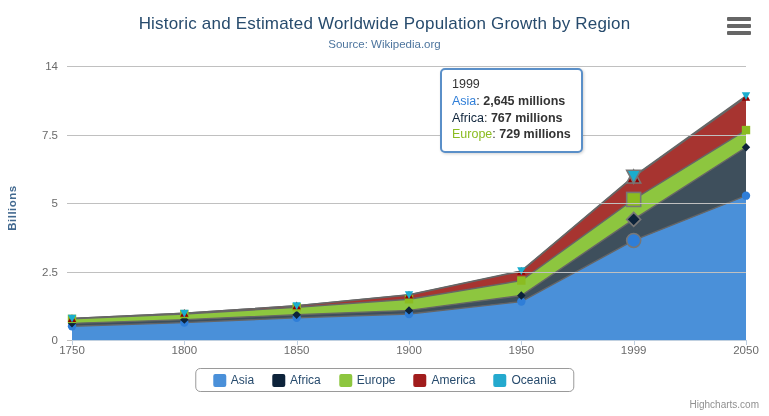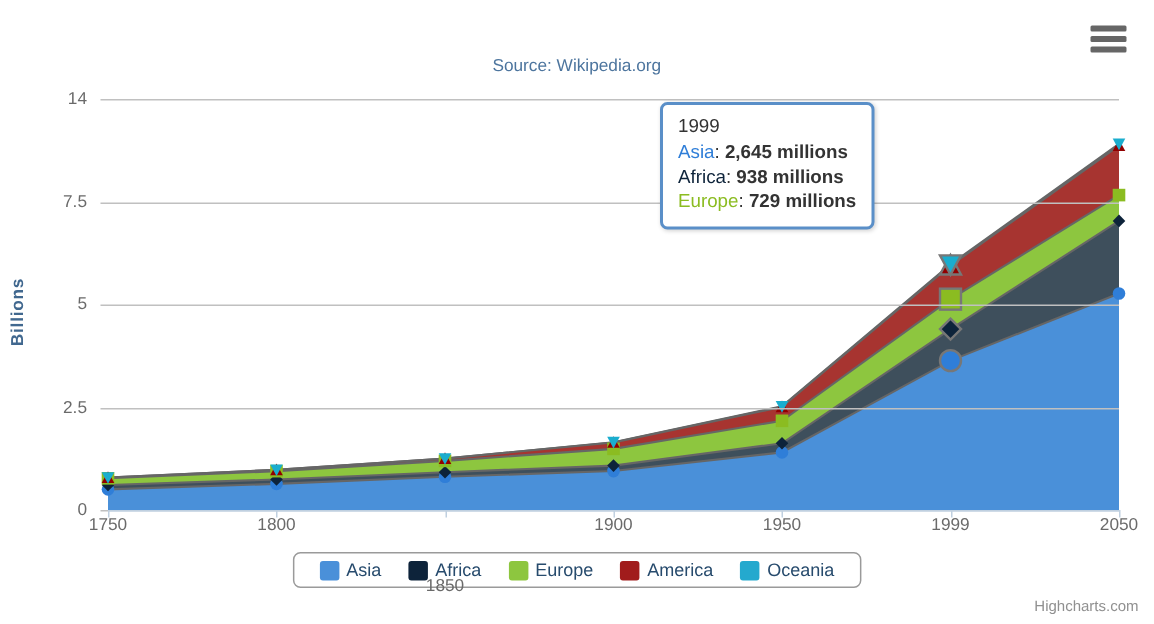--- a/index.html
+++ b/index.html
@@ -86,20 +86,21 @@
   .tt-header{font-size:12.5px;color:#333;margin-bottom:2px;}
   .tt-row{font-size:12.5px;color:#333;line-height:1.33;}
   .tt-name{font-weight:normal;}
   .tt-val{font-weight:bold;color:#333;}
 </style>
 </head>
 <body>
 
 <div id="chart-root">
 
+  <div class="chart-title">Historic and Estimated Worldwide Population Growth by Region</div>
   <div class="chart-subtitle">Source: Wikipedia.org</div>
 
   <div class="ctx-btn">
     <span></span>
     <span></span>
     <span></span>
   </div>
 
   <div class="yaxis-title">Billions</div>
 
@@ -192,30 +193,30 @@
         <span class="legend-label">Oceania</span>
       </div>
     </div>
 
   <div class="credits">Highcharts.com</div>
 
   <div class="tooltip">
     <div class="tt-header">1999</div>
     <div id="tt-rows">
         <div class="tt-row"><span class="tt-name" style="color: rgb(47, 126, 216);">Asia</span><span>: </span><span class="tt-val">2,645 millions</span></div>
-        <div class="tt-row"><span class="tt-name" style="color: rgb(13, 35, 58);">Africa</span><span>: </span><span class="tt-val">938 millions</span></div>
+        <div class="tt-row"><span class="tt-name" style="color: rgb(13, 35, 58);">Africa</span><span>: </span><span class="tt-val">767 millions</span></div>
         <div class="tt-row"><span class="tt-name" style="color: rgb(139, 188, 33);">Europe</span><span>: </span><span class="tt-val">729 millions</span></div>
       </div>
   </div>
 
 <div class="xlabel-txt" style="left: 72px;">1750</div>
     <div class="xtick" style="left: 72px;"></div>
     <div class="xlabel-txt" style="left: 184.333px;">1800</div>
     <div class="xtick" style="left: 184.333px;"></div>
-    <div class="xlabel-txt" style="left: 296.667px; margin-top: 41px;">1850</div>
+    <div class="xlabel-txt" style="left: 296.667px;">1850</div>
     <div class="xtick" style="left: 296.667px;"></div>
     <div class="xlabel-txt" style="left: 409px;">1900</div>
     <div class="xtick" style="left: 409px;"></div>
     <div class="xlabel-txt" style="left: 521.333px;">1950</div>
     <div class="xtick" style="left: 521.333px;"></div>
     <div class="xlabel-txt" style="left: 633.667px;">1999</div>
     <div class="xtick" style="left: 633.667px;"></div>
     <div class="xlabel-txt" style="left: 746px;">2050</div>
     <div class="xtick" style="left: 746px;"></div>
   </div>

